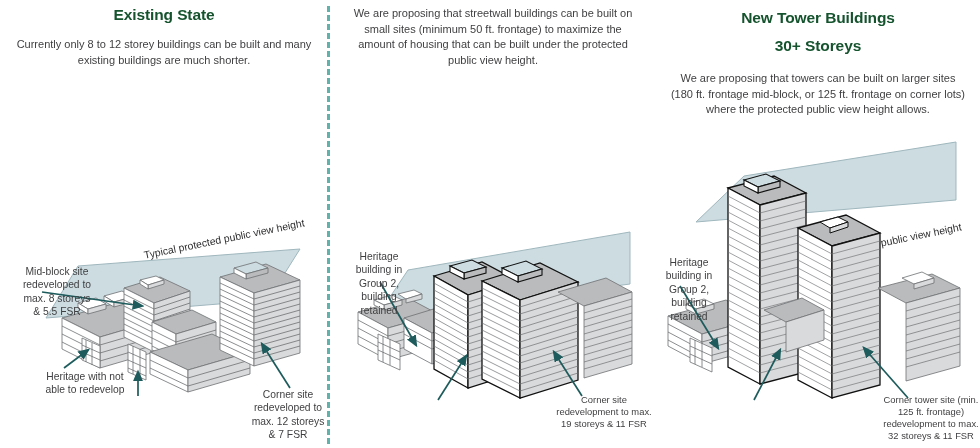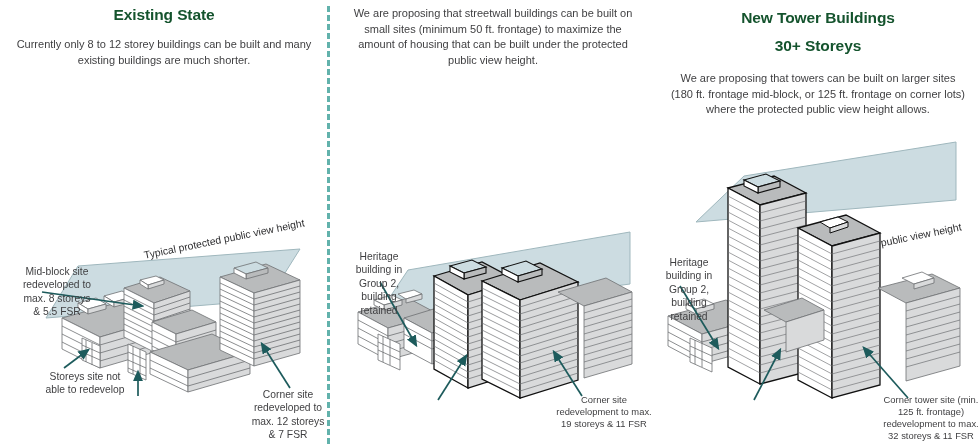--- a/index.html
+++ b/index.html
@@ -225,21 +225,21 @@
 
     <div class="plane-label" id="plane-label-1">Typical protected public view height</div>
   </div>
 
   <div class="divider" id="divider-1"></div>
 
   <div class="callout" id="cl-midblock-8">Mid-block site
 redeveloped to
 max. 8 storeys
 &amp; 5.5 FSR</div>
-  <div class="callout" id="cl-heritage-1">Storeys site not
+  <div class="callout" id="cl-heritage-1">Heritage with not
 able to redevelop</div>
   <div class="callout" id="cl-corner-12">Corner site
 redeveloped to
 max. 12 storeys
 &amp; 7 FSR</div>
 
   <div class="panel" id="panel-streetwall">
     <div class="panel-body">We are proposing that streetwall buildings can be built on small sites (minimum 50 ft. frontage) to maximize the amount of housing that can be built under the protected public view height.</div>
 
     <svg class="diagram" id="svg-streetwall" viewBox="0 0 326 448">

